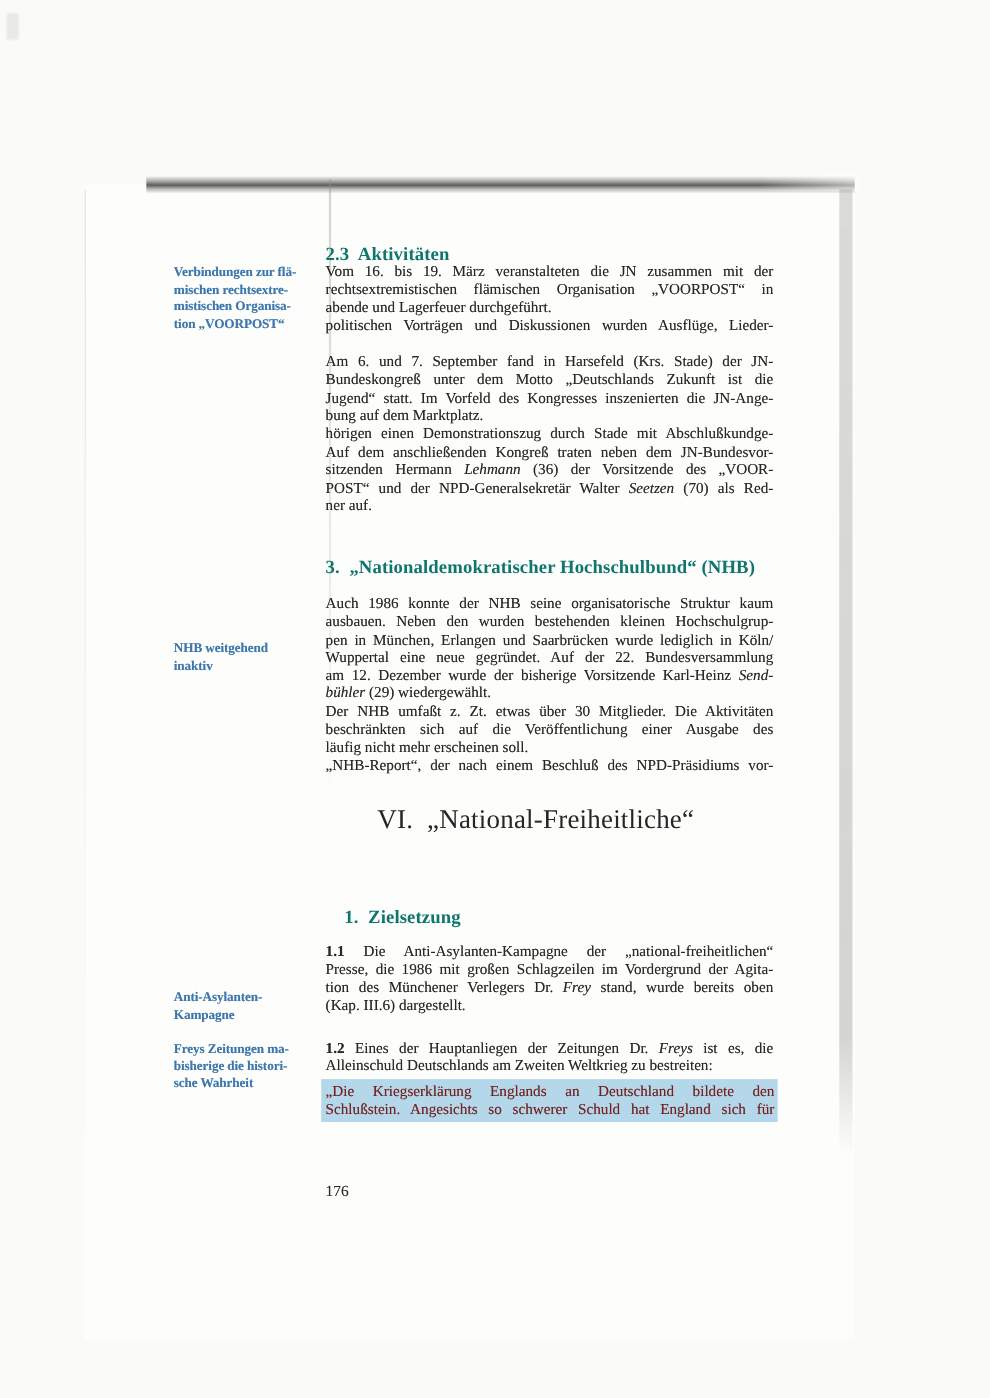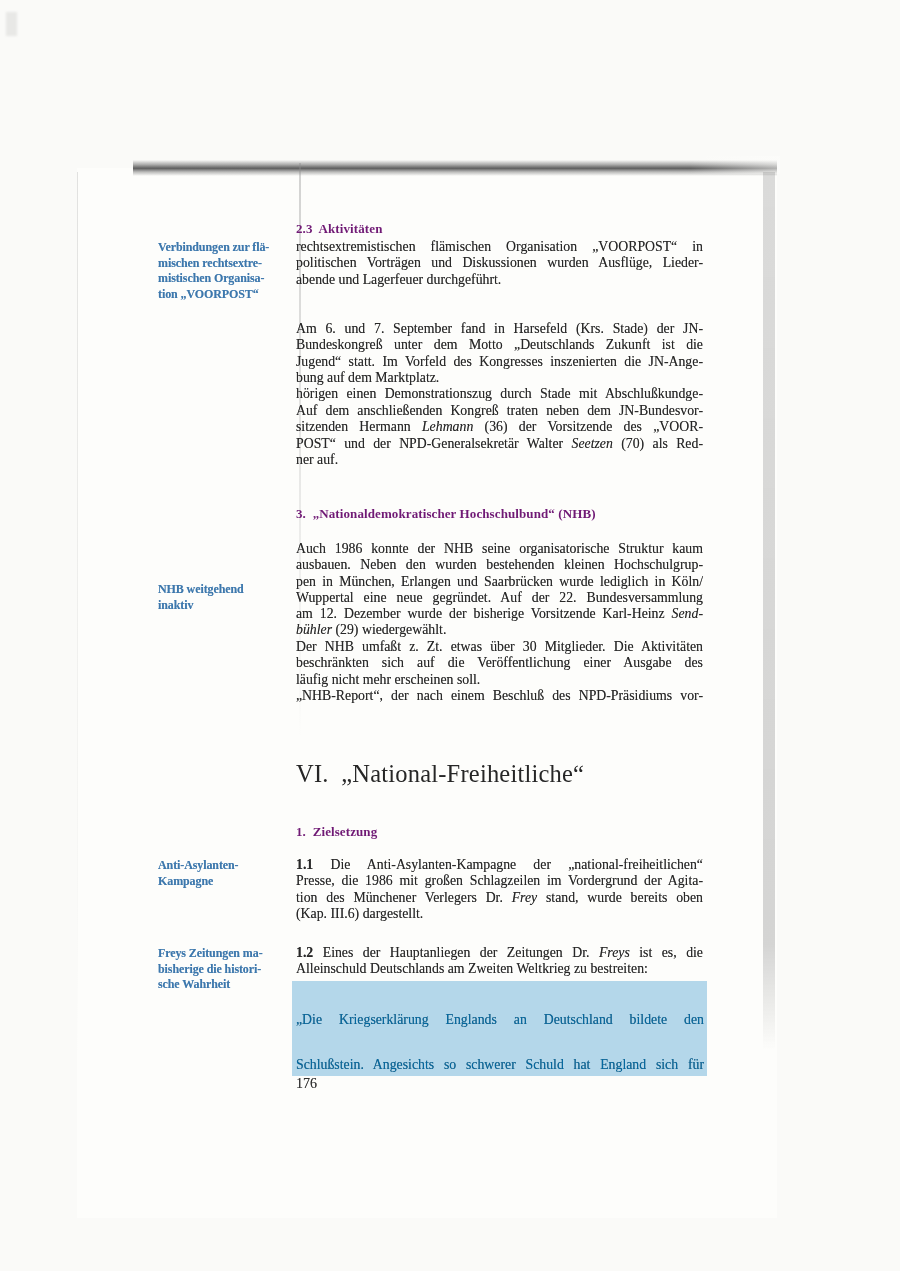--- a/index.html
+++ b/index.html
@@ -58,35 +58,35 @@
     color:var(--accent,#3d78ad);
     font-weight:bold;font-size:12px;line-height:15.5px;
     letter-spacing:-.1px;white-space:nowrap;
     text-shadow:0 0 .4px rgba(61,120,173,.5);
   }
   .h1{
     font-size:24.5px;font-weight:400;color:#262626;white-space:pre;
     letter-spacing:.2px;
   }
   .h2{
-    font-size:13px;font-weight:bold;color:#701a75;white-space:pre;
+    font-size:17px;font-weight:bold;color:#0f766e;white-space:pre;
     letter-spacing:.1px;
   }
   .para .tl, .quote .tl{
     font-size:13.8px;line-height:16.3px;color:var(--ink,#282828);
     text-shadow:0 0 .35px rgba(40,40,40,.55);
   }
   .tl{text-align:justify;text-align-last:left;}
   .tl.j{text-align-last:justify;}
   .quote{
     left:-4px;width:415px;
     background:var(--hl,#b4d7ea);
     padding:2px 3px 3px 4px;box-sizing:border-box;
   }
-  .quote .tl{line-height:17px;color:#0369a1;margin-top:28px;}
+  .quote .tl{line-height:17px;color:#7f1d1d;}
   .page-num{
     position:absolute;left:296px;top:1029px;
     font-size:14px;color:#2e2e2e;
     text-shadow:0 0 .35px rgba(40,40,40,.5);
     margin-top:47px;
   }
   i{font-style:italic;}
   b{font-weight:bold;}
 </style>
 </head>
@@ -105,36 +105,37 @@
       <div class="note" style="top: 240px;">
         <div>Verbindungen zur flä-</div>
         <div>mischen rechtsextre-</div>
         <div>mistischen Organisa-</div>
         <div>tion „VOORPOST“</div>
       </div>
       <div class="note" style="top: 538px; margin-top: 44px;">
         <div>NHB weitgehend</div>
         <div>inaktiv</div>
       </div>
-      <div class="note" style="top: 858px;">
+      <div class="note" style="top: 899px;">
         <div>Anti-Asylanten-</div>
         <div>Kampagne</div>
       </div>
       <div class="note" style="top: 946px;">
         <div>Freys Zeitungen ma-</div>
         <div>bisherige die histori-</div>
         <div>sche Wahrheit</div>
       </div>
     </div>
   <div class="body-col">
       <div class="blk h2" style="top: 221px;">2.3  Aktivitäten</div>
       <div class="blk para" style="top: 239px;">
+        <div class="tl j">Vom 16. bis 19. März veranstalteten die JN zusammen mit der</div>
         <div class="tl j">rechtsextremistischen flämischen Organisation „VOORPOST“ in</div>
+        <div class="tl">abende und Lagerfeuer durchgeführt.</div>
         <div class="tl j">politischen Vorträgen und Diskussionen wurden Ausflüge, Lieder-</div>
-        <div class="tl">abende und Lagerfeuer durchgeführt.</div>
       </div>
       <div class="blk para" style="top: 321px;">
         <div class="tl j">Am 6. und 7. September fand in Harsefeld (Krs. Stade) der JN-</div>
         <div class="tl j">Bundeskongreß unter dem Motto „Deutschlands Zukunft ist die</div>
         <div class="tl j">Jugend“ statt. Im Vorfeld des Kongresses inszenierten die JN-Ange-</div>
         <div class="tl">bung auf dem Marktplatz.</div>
         <div class="tl j">hörigen einen Demonstrationszug durch Stade mit Abschlußkundge-</div>
       </div>
       <div class="blk para" style="top: 403px;">
         <div class="tl j">Auf dem anschließenden Kongreß traten neben dem JN-Bundesvor-</div>
@@ -150,22 +151,22 @@
         <div class="tl j">Wuppertal eine neue gegründet. Auf der 22. Bundesversammlung</div>
         <div class="tl j">am 12. Dezember wurde der bisherige Vorsitzende Karl-Heinz <i>Send-</i></div>
         <div class="tl"><i>bühler</i> (29) wiedergewählt.</div>
       </div>
       <div class="blk para" style="top: 639px;">
         <div class="tl j">Der NHB umfaßt z. Zt. etwas über 30 Mitglieder. Die Aktivitäten</div>
         <div class="tl j">beschränkten sich auf die Veröffentlichung einer Ausgabe des</div>
         <div class="tl">läufig nicht mehr erscheinen soll.</div>
         <div class="tl j">„NHB-Report“, der nach einem Beschluß des NPD-Präsidiums vor-</div>
       </div>
-      <div class="blk h1" style="top: 760px;">VI.  „National-Freiheitliche“</div>
-      <div class="blk h2" style="top: 824px;">1.  Zielsetzung</div>
+      <div class="blk h1" style="top: 732px; margin-left: 47px;">VI.  „National-Freiheitliche“</div>
+      <div class="blk h2" style="top: 824px; margin-left: 17px;">1.  Zielsetzung</div>
       <div class="blk para" style="top: 857px;">
         <div class="tl j"><b>1.1</b> Die Anti-Asylanten-Kampagne der „national-freiheitlichen“</div>
         <div class="tl j">Presse, die 1986 mit großen Schlagzeilen im Vordergrund der Agita-</div>
         <div class="tl j">tion des Münchener Verlegers Dr. <i>Frey</i> stand, wurde bereits oben</div>
         <div class="tl">(Kap. III.6) dargestellt.</div>
       </div>
       <div class="blk para" style="top: 945px;">
         <div class="tl j"><b>1.2</b> Eines der Hauptanliegen der Zeitungen Dr. <i>Freys</i> ist es, die</div>
         <div class="tl">Alleinschuld Deutschlands am Zweiten Weltkrieg zu bestreiten:</div>
       </div>

